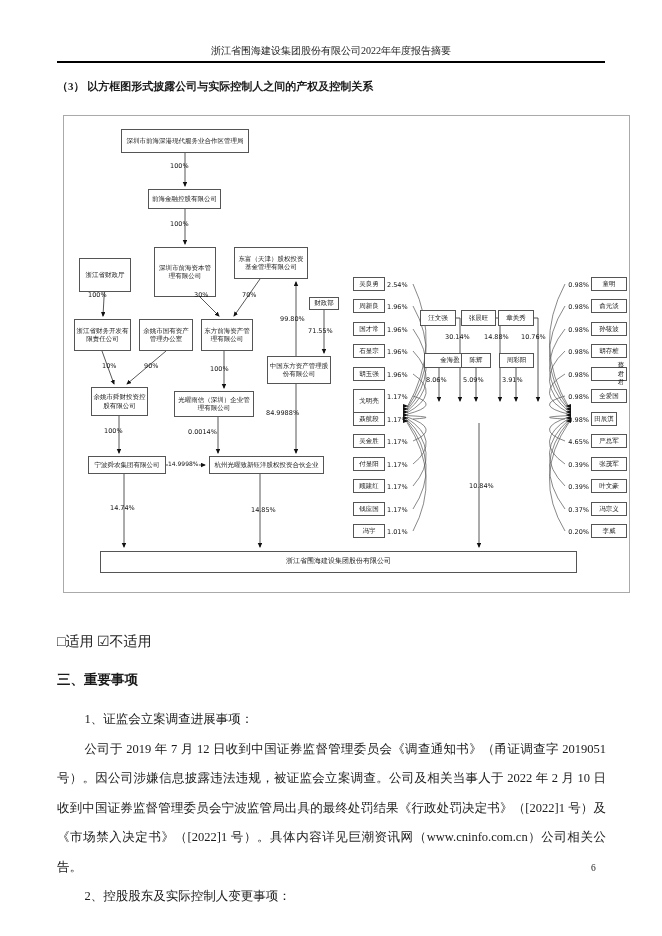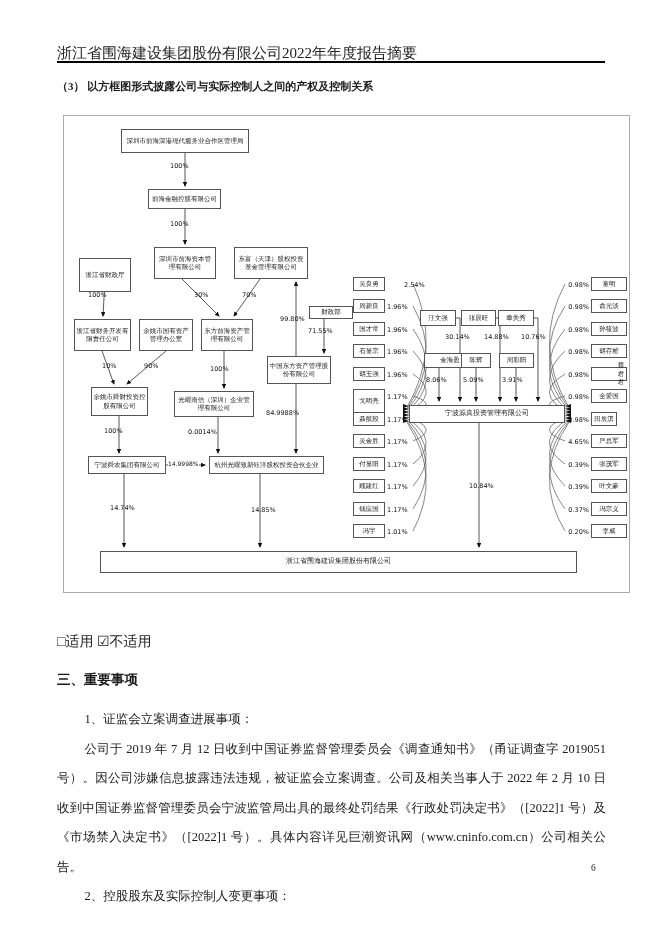--- a/index.html
+++ b/index.html
@@ -1,19 +1,19 @@
 <!DOCTYPE html>
 <html><head>
 <meta charset="utf-8">
 <style>
   html,body{margin:0;padding:0;background:#888;}
   #page{position:relative;width:662px;height:936px;background:#fff;margin:0 auto;overflow:hidden;
         font-family:"Liberation Serif","DejaVu Serif",serif;color:#1a1a1a;}
   .abs{position:absolute;}
-  #header-title{left:57px;top:44px;width:548px;text-align:left;font-size:15px;color:#222;}
+  #header-title{left:57px;top:44px;width:548px;text-align:center;font-size:10px;color:#222;}
   #header-rule{left:57px;top:61px;width:548px;height:2px;background:#000;}
   #diagram-heading{left:57px;top:79px;font-size:11px;font-weight:bold;}
   #diagram{left:63px;top:115px;width:565px;height:476px;border:1px solid #aaa;background:#fff;}
   #diagram svg{position:absolute;left:0;top:0;}
   .box{position:absolute;border:1px solid #555;background:#fff;box-sizing:border-box;
        display:flex;align-items:center;justify-content:center;text-align:center;
        font-size:6.5px;line-height:1.3;color:#222;padding:1px;
        font-family:"DejaVu Sans",sans-serif;z-index:2;}
   .lbl{position:absolute;font-size:6.5px;color:#111;white-space:nowrap;
        font-family:"DejaVu Sans",sans-serif;z-index:3;}
@@ -104,33 +104,32 @@
           <polygon points="507,297 501.5,299 507,301"></polygon>
           <polygon points="339,300 344.5,302 339,304"></polygon>
           <polygon points="507,300 501.5,302 507,304"></polygon>
           <polygon points="339,303 344.5,305 339,307"></polygon>
           <polygon points="507,303 501.5,305 507,307"></polygon>
         </g>
     </svg>
 
     <div class="box" style="left:57px;top:13px;width:128px;height:24px;">深圳市前海深港现代服务业合作区管理局</div>
     <div class="box" style="left:84px;top:73px;width:73px;height:20px;">前海金融控股有限公司</div>
-    <div class="box" style="left:90px;top:131px;width:62px;height:32px;">深圳市前海资本管理有限公司</div>
+    <div class="box" style="left:90px;top:131px;width:62px;height:50px;">深圳市前海资本管理有限公司</div>
     <div class="box" style="left:170px;top:131px;width:74px;height:32px;">东富（天津）股权投资基金管理有限公司</div>
     <div class="box" style="left:15px;top:142px;width:52px;height:34px;">浙江省财政厅</div>
     <div class="box" style="left:10px;top:203px;width:57px;height:32px;">浙江省财务开发有限责任公司</div>
     <div class="box" style="left:75px;top:203px;width:54px;height:32px;">余姚市国有资产管理办公室</div>
     <div class="box" style="left:137px;top:203px;width:52px;height:32px;">东方前海资产管理有限公司</div>
-    <div class="box" style="left:245px;top:190px;width:44px;height:13px;">财政部</div>
+    <div class="box" style="left:245px;top:181px;width:30px;height:13px;">财政部</div>
     <div class="box" style="left:203px;top:240px;width:64px;height:28px;">中国东方资产管理股份有限公司</div>
     <div class="box" style="left:27px;top:271px;width:57px;height:29px;">余姚市舜财投资控股有限公司</div>
     <div class="box" style="left:110px;top:275px;width:80px;height:26px;">光曜雨信（深圳）企业管理有限公司</div>
     <div class="box" style="left:24px;top:340px;width:78px;height:18px;">宁波舜农集团有限公司</div>
     <div class="box" style="left:145px;top:340px;width:115px;height:18px;">杭州光曜致新钰洋股权投资合伙企业</div>
-    <div class="box" style="left:345px;top:289px;width:156px;height:18px;font-size:7px;">宁波源真投资管理有限公司</div>
     <div class="box" style="left:36px;top:435px;width:477px;height:22px;font-size:7px;">浙江省围海建设集团股份有限公司</div>
 
     <div class="box" style="left:356px;top:194px;width:36px;height:16px;">汪文强</div>
     <div class="box" style="left:397px;top:194px;width:35px;height:16px;">张晨旺</div>
     <div class="box" style="left:434px;top:194px;width:36px;height:16px;">章关秀</div>
     <div class="box" style="left:360px;top:237px;width:52px;height:15px;">金海盈</div>
     <div class="box" style="left:397px;top:237px;width:30px;height:15px;">陈辉</div>
     <div class="box" style="left:435px;top:237px;width:35px;height:15px;">周彩阳</div>
 
     <div class="lbl" style="left:106px;top:46px;">100%</div>
@@ -152,21 +151,21 @@
     <div class="lbl" style="left:405px;top:366px;">10.84%</div>
     <div class="lbl" style="left:381px;top:217px;">30.14%</div>
     <div class="lbl" style="left:420px;top:217px;">14.88%</div>
     <div class="lbl" style="left:457px;top:217px;">10.76%</div>
     <div class="lbl" style="left:362px;top:260px;">8.06%</div>
     <div class="lbl" style="left:399px;top:260px;">5.09%</div>
     <div class="lbl" style="left:438px;top:260px;">3.91%</div>
 
     <div id="fan-layer" class="abs" style="left:0;top:0;width:565px;height:476px;">
         <div class="box" style="left:289px;top:161px;width:32px;height:14px;">吴良勇</div>
-        <div class="lbl" style="left:323px;top:164.5px;margin-left:17px;">2.54%</div>
+        <div class="lbl" style="left:323px;top:164.5px;">2.54%</div>
         <div class="box" style="left:289px;top:183px;width:32px;height:14px;">周新良</div>
         <div class="lbl" style="left:323px;top:186.5px;">1.96%</div>
         <div class="box" style="left:289px;top:206px;width:32px;height:14px;">国才常</div>
         <div class="lbl" style="left:323px;top:209.5px;">1.96%</div>
         <div class="box" style="left:289px;top:228px;width:32px;height:14px;">石显宗</div>
         <div class="lbl" style="left:323px;top:231.5px;">1.96%</div>
         <div class="box" style="left:289px;top:251px;width:32px;height:14px;">胡玉强</div>
         <div class="lbl" style="left:323px;top:254.5px;">1.96%</div>
         <div class="box" style="left:289px;top:273px;width:32px;height:24px;">戈明亮</div>
         <div class="lbl" style="left:323px;top:276.5px;">1.17%</div>

